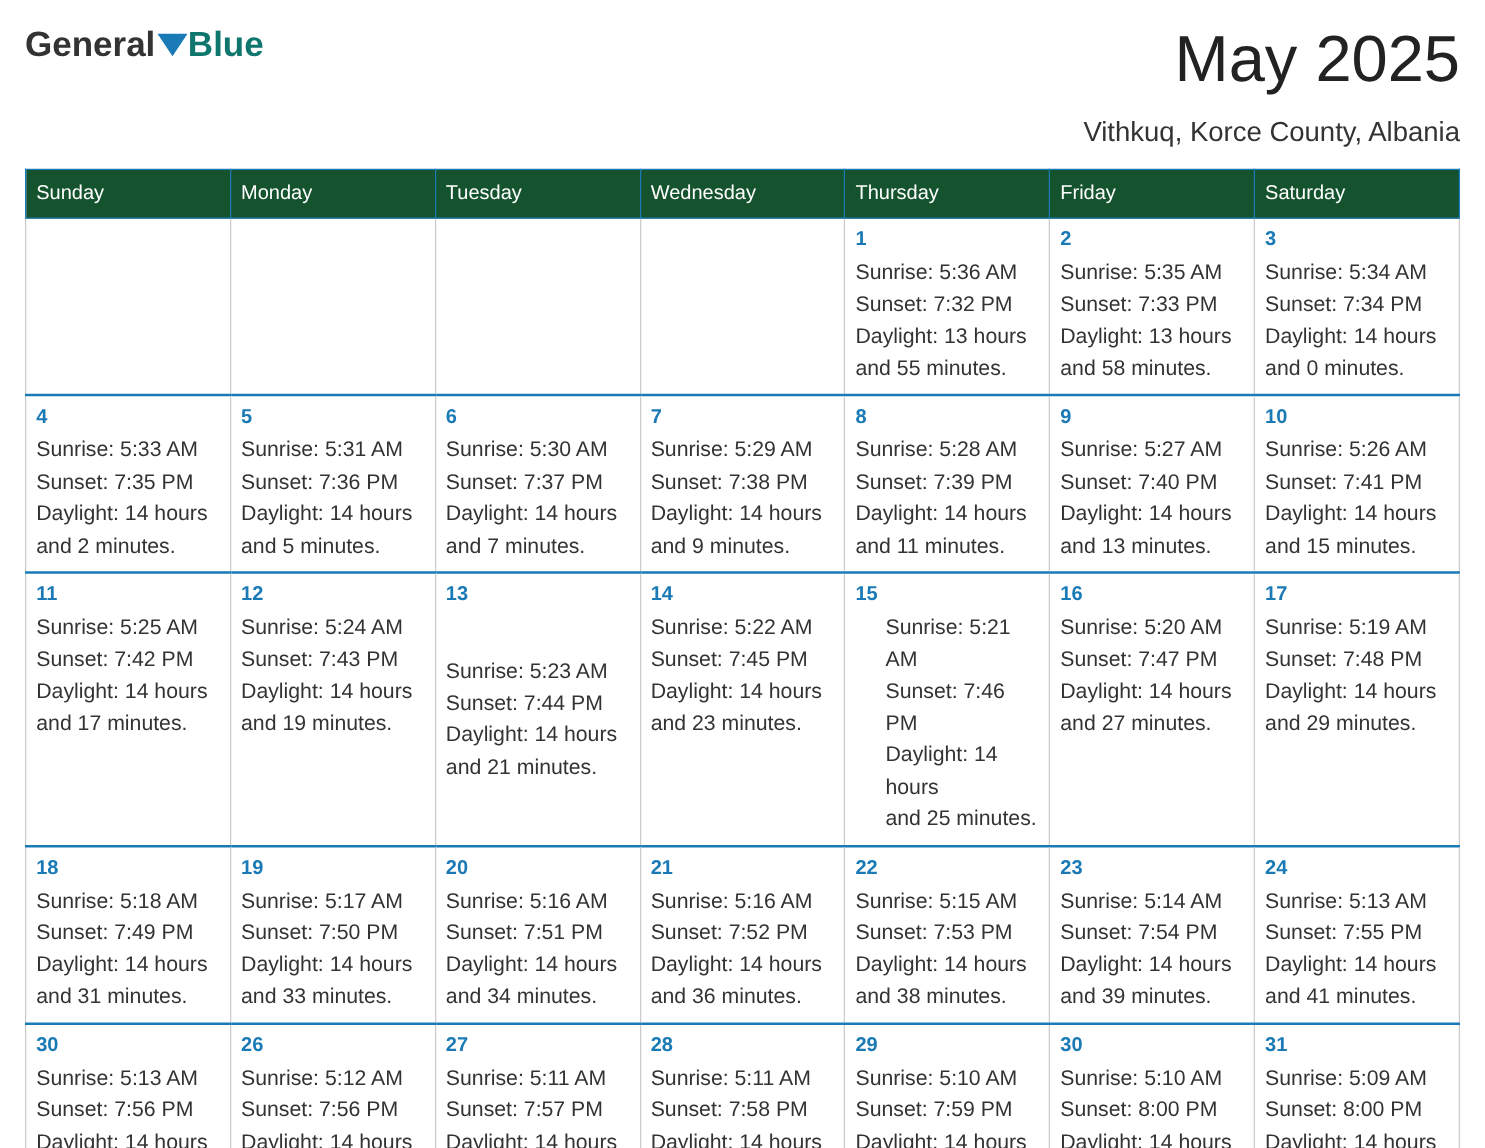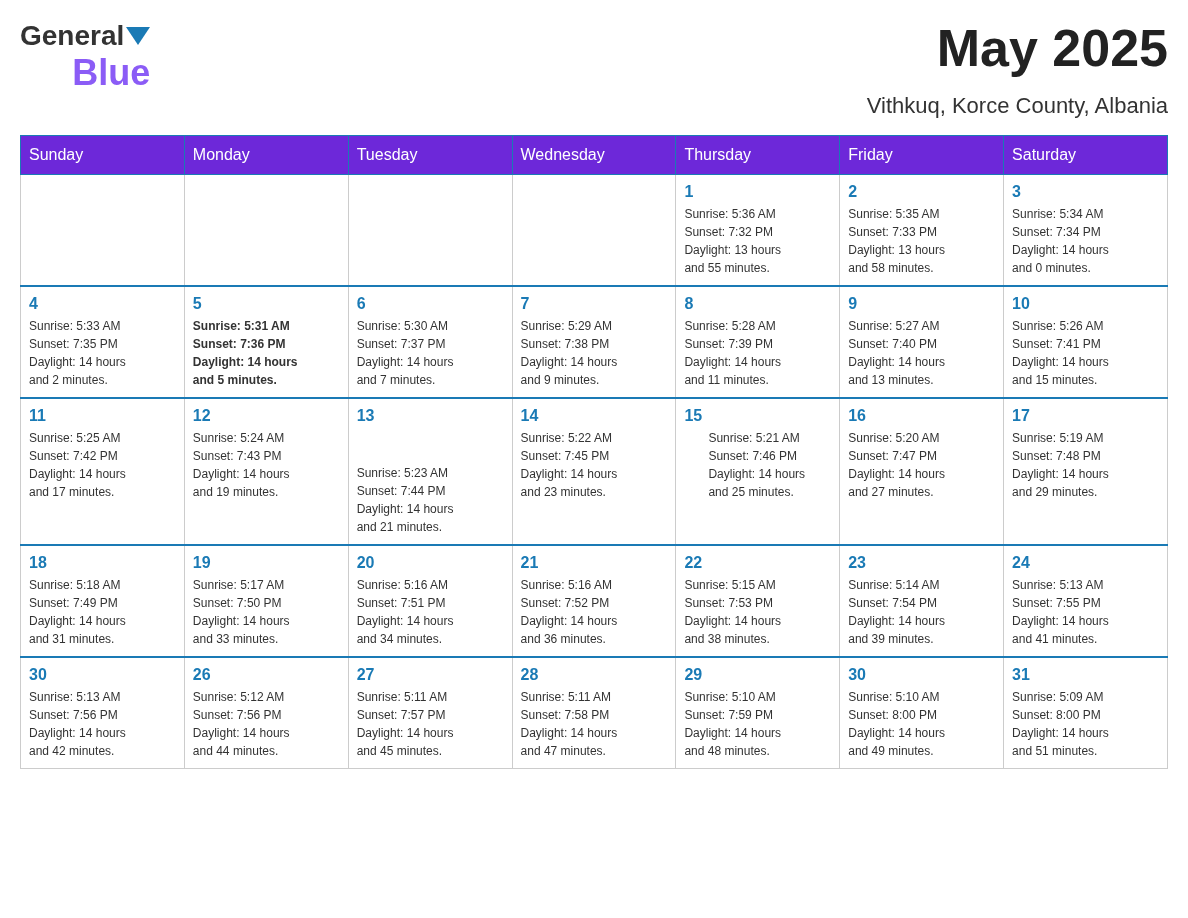--- a/index.html
+++ b/index.html
@@ -15,57 +15,57 @@
       justify-content: space-between;
       align-items: flex-start;
       margin-bottom: 16px;
     }
     .logo-text-general {
       font-size: 28px;
       font-weight: bold;
       color: #333;
     }
     .logo-text-blue {
-      font-size: 36px;
+      font-size: 28px;
       font-weight: bold;
-      color: #8b5cf6;
+      color: #0f766e;
     }
     .logo-wrapper {
       display: flex;
-      flex-direction: column;
+      flex-direction: row;
     }
     .logo-line1 {
       display: flex;
       align-items: center;
     }
     .logo-line2 {
       display: flex;
       justify-content: flex-end;
     }
     .title-area {
       text-align: right;
     }
     .month-year {
       font-size: 52px;
-      font-weight: bold;
+      font-weight: normal;
       color: #222;
       line-height: 1.1;
     }
     .location {
       font-size: 22px;
       color: #333;
       margin-top: 16px;
     }
     .calendar {
       width: 100%;
       border-collapse: collapse;
       border: 1px solid #ccc;
     }
     .calendar th {
-      background-color: #6d28d9;
+      background-color: #14532d;
       color: #fff;
       font-size: 16px;
       font-weight: normal;
       padding: 10px 8px;
       text-align: left;
       border: 1px solid #1a7ab5;
     }
     .calendar td {
       vertical-align: top;
       padding: 8px;
@@ -76,21 +76,21 @@
       color: #333;
     }
     .day-number {
       font-size: 16px;
       font-weight: bold;
       color: #1a7ab5;
       display: block;
       margin-bottom: 4px;
     }
     .day-info {
-      font-size: 12px;
+      font-size: 17px;
       color: #333;
       line-height: 1.5;
     }
     .empty-cell {
       background: #fff;
     }
     .calendar tbody tr td {
       border-bottom: 2px solid #1a7ab5;
     }
     .calendar tbody tr:last-child td {
@@ -161,21 +161,21 @@
       <tr>
         <td>
           <span class="day-number">4</span>
           <div class="day-info" style="white-space: pre-line;">Sunrise: 5:33 AM
 Sunset: 7:35 PM
 Daylight: 14 hours
 and 2 minutes.</div>
         </td>
         <td>
           <span class="day-number">5</span>
-          <div class="day-info" style="white-space: pre-line; font-weight: bold;">Sunrise: 5:31 AM
+          <div class="day-info" style="white-space: pre-line;">Sunrise: 5:31 AM
 Sunset: 7:36 PM
 Daylight: 14 hours
 and 5 minutes.</div>
         </td>
         <td>
           <span class="day-number">6</span>
           <div class="day-info" style="white-space: pre-line;">Sunrise: 5:30 AM
 Sunset: 7:37 PM
 Daylight: 14 hours
 and 7 minutes.</div>

